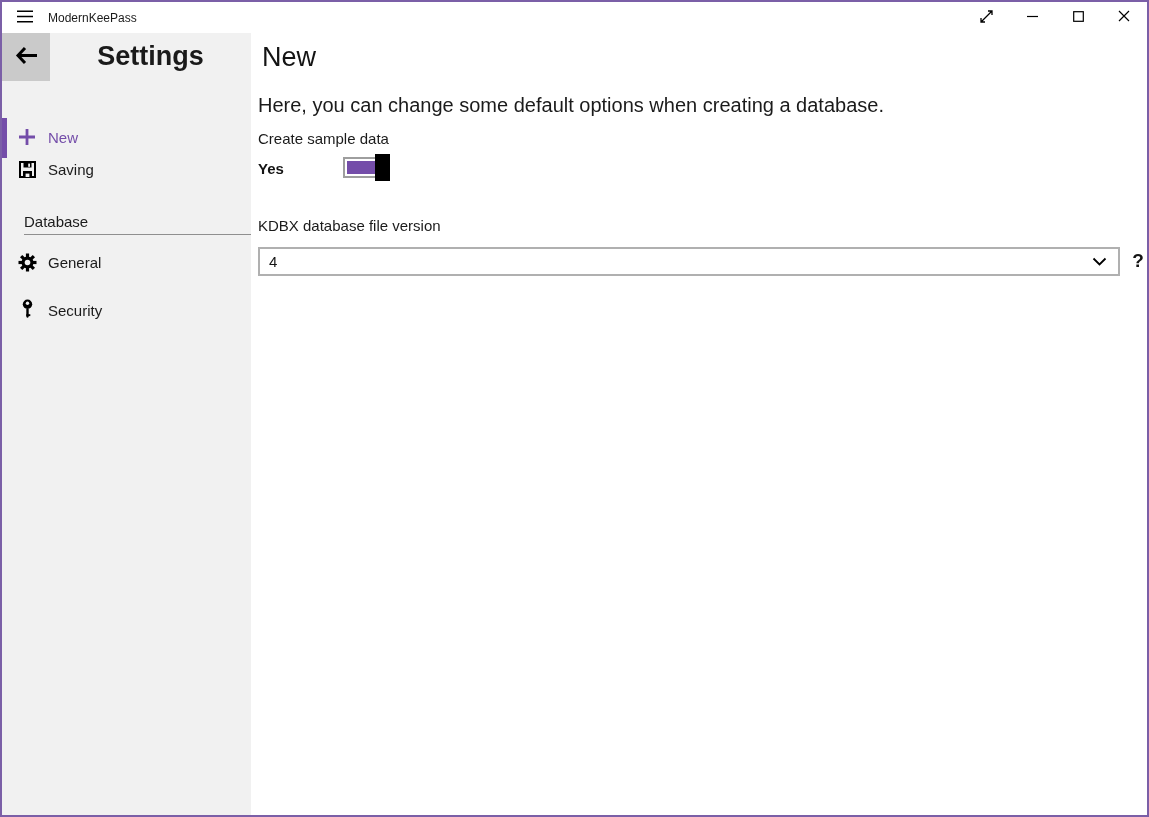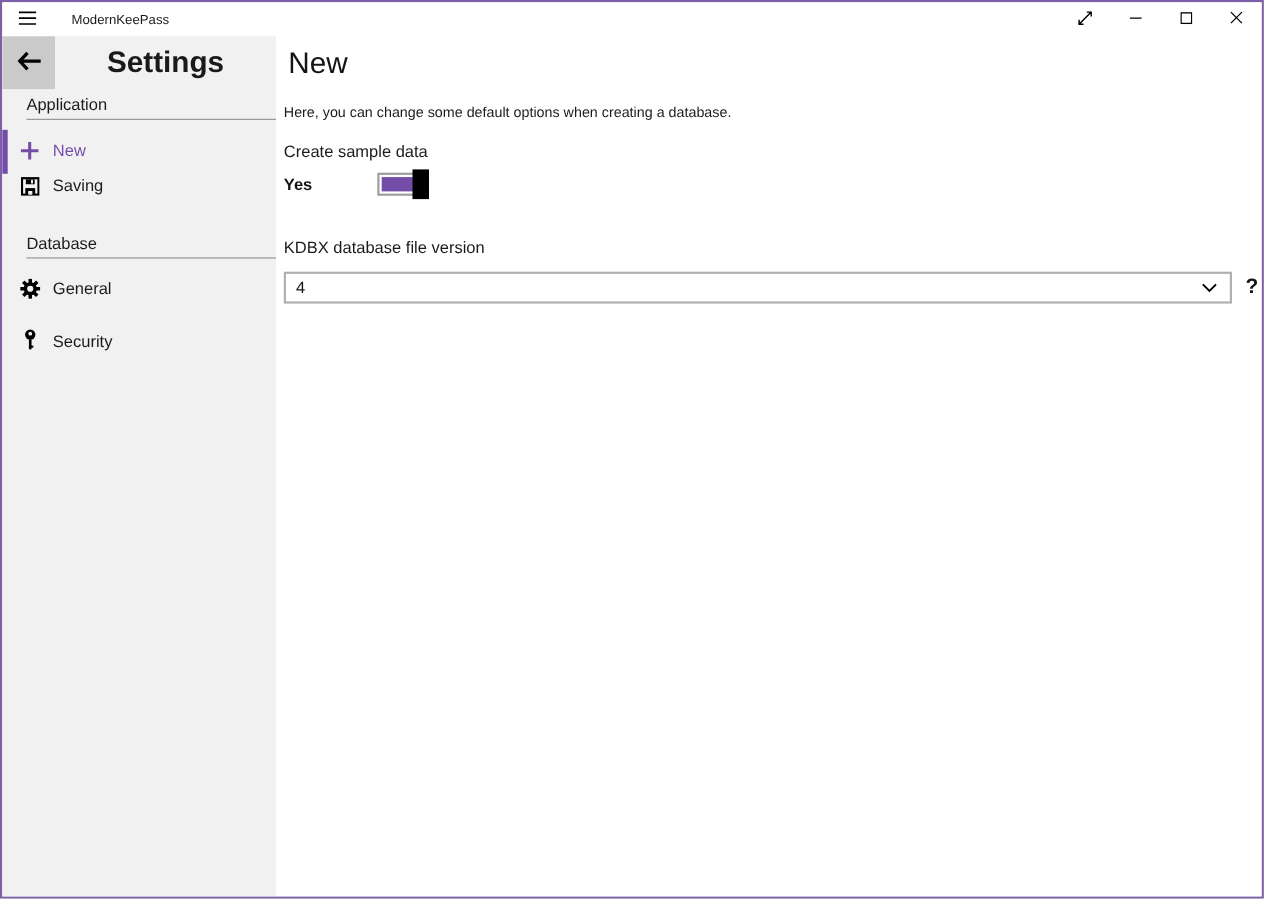--- a/index.html
+++ b/index.html
@@ -4,40 +4,40 @@
 <style>
   html,body{margin:0;padding:0;background:#e8e8e8;}
   *{box-sizing:border-box;font-family:"Liberation Sans","DejaVu Sans",sans-serif;}
   .window{
     position:relative;width:1149px;height:817px;background:#fff;
     border:2px solid #7b5fa7;overflow:hidden;
   }
   
   .titlebar{position:absolute;top:0;left:0;right:0;height:31px;background:#fff;display:flex;align-items:center;}
   .hamburger-btn{width:46px;height:31px;display:flex;align-items:center;justify-content:center;background:transparent;border:none;cursor:pointer;}
-  .titlebar-title{font-size:12px;color:#1a1a1a;margin-left:17px;}
+  .titlebar-title{font-size:12px;color:#1a1a1a;}
   .win-controls{position:absolute;right:0;top:0;height:31px;display:flex;}
   .win-btn{width:46px;height:31px;display:flex;align-items:center;justify-content:center;background:transparent;border:none;cursor:pointer;}
   
   .sidebar{position:absolute;left:0;top:31px;bottom:0;width:249px;background:#f1f1f1;}
   .back-btn{position:absolute;left:0;top:0;width:48px;height:48px;background:#cacaca;border:none;display:flex;align-items:center;justify-content:center;cursor:pointer;}
   .sidebar-heading{position:absolute;left:48px;right:0;top:8px;text-align:center;font-size:27px;font-weight:700;color:#1a1a1a;}
   .section-label{position:absolute;left:22px;right:0;font-size:15px;color:#1b1b1b;padding-bottom:4px;border-bottom:1px solid #8f8f8f;}
   .section-label.app{top:54px;}
   .section-label.db{top:180px;}
   .nav-item{position:absolute;left:0;right:0;height:48px;display:flex;align-items:center;cursor:pointer;}
   .nav-item .sel-bar{position:absolute;left:0;top:5px;bottom:3px;width:5px;background:#744da9;}
   .nav-icon{width:22px;margin-left:14px;display:flex;align-items:center;justify-content:center;}
   .nav-label{margin-left:10px;font-size:15px;color:#1b1b1b;}
   .nav-item.selected .nav-label{color:#744da9;}
   .nav-new{top:80px;} .nav-saving{top:112px;} .nav-general{top:205px;} .nav-security{top:253px;}
   
   .main{position:absolute;left:249px;top:31px;right:0;bottom:0;background:#fff;}
   .page-title{position:absolute;left:11px;top:9px;font-size:27px;font-weight:400;color:#141414;}
-  .page-desc{position:absolute;left:7px;top:61px;font-size:13px;color:#1b1b1b;}
+  .page-desc{position:absolute;left:7px;top:61px;font-size:20px;color:#1b1b1b;}
   .field-label{position:absolute;left:7px;font-size:15px;color:#1b1b1b;text-align:center;}
   .lbl-sample{top:97px;} .lbl-kdbx{top:184px;}
   .toggle-state{position:absolute;left:7px;top:127px;font-size:15px;font-weight:bold;color:#141414;}
   .toggle{position:absolute;left:92px;top:124px;width:47px;height:21px;border:2px solid #9e9e9e;background:#fff;cursor:pointer;}
   .toggle-fill{position:absolute;left:2px;top:2px;right:2px;bottom:2px;background:#744da9;}
   .toggle-thumb{position:absolute;right:-2px;top:-5px;width:15px;height:27px;background:#000;}
   .combobox{position:absolute;left:7px;top:214px;width:862px;height:29px;border:2px solid #b0b0b0;background:#fff;display:flex;align-items:center;cursor:pointer;}
   .combo-value{font-size:15px;color:#141414;margin-left:9px;flex:1;}
   .combo-chevron{margin-right:11px;display:flex;align-items:center;}
   .help-btn{position:absolute;left:878px;top:213px;width:18px;height:30px;border:none;background:transparent;font-size:19px;font-weight:bold;color:#141414;cursor:pointer;text-align:center;padding:0;}
@@ -92,21 +92,20 @@
     <button class="back-btn">
       <span>
         <svg width="23" height="19" viewBox="0 0 23 19">
             <path d="M10 2 L3 9.5 L10 17" stroke="#000" stroke-width="3" fill="none"></path>
             <path d="M3 9.5 H22" stroke="#000" stroke-width="3" fill="none"></path>
           </svg>
       </span>
     </button>
     <div class="sidebar-heading">Settings</div>
 
-    <div class="section-label app">Application</div>
 
     <div class="nav-item nav-new selected">
       <span class="sel-bar"></span>
       <span class="nav-icon">
         <svg width="18" height="18" viewBox="0 0 18 18">
             <path d="M9 1 V17 M1 9 H17" stroke="#744da9" stroke-width="2.8" fill="none"></path>
           </svg>
       </span>
       <span class="nav-label">New</span>
     </div>

